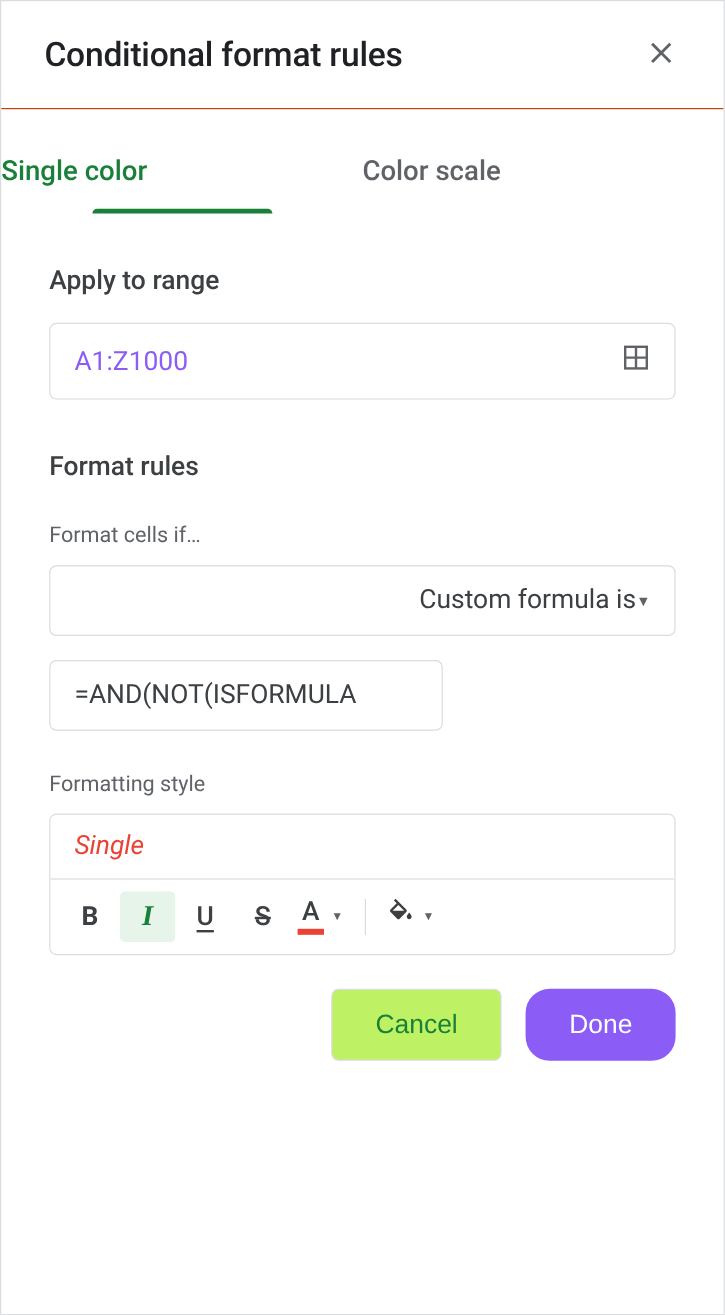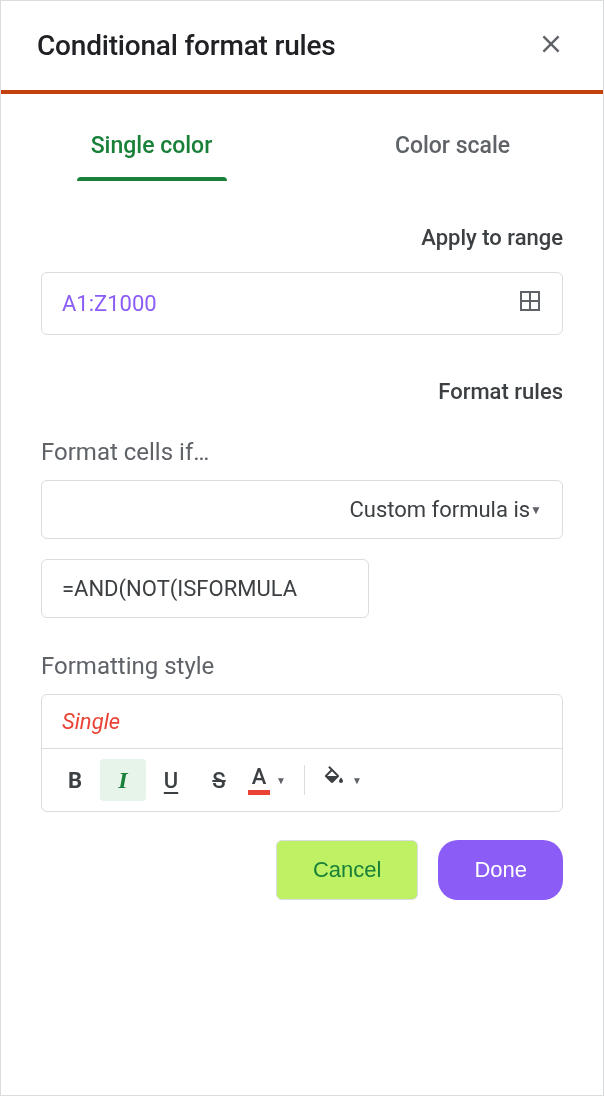--- a/index.html
+++ b/index.html
@@ -10,21 +10,21 @@
       height: 1096px;
       border: 1px solid #dadce0;
       display: flex;
       flex-direction: column;
     }
     .header {
       display: flex;
       align-items: center;
       justify-content: space-between;
       padding: 28px 36px;
-      border-bottom: 4px solid #c2410c;
+      border-bottom: 1px solid #c2410c;
     }
     .title {
       font-size: 28px;
       font-weight: 500;
       color: #202124;
       letter-spacing: -0.2px;
     }
     .close-btn {
       cursor: pointer;
       color: #5f6368;
@@ -34,21 +34,20 @@
       align-items: center;
       justify-content: center;
     }
     .close-btn svg { width: 26px; height: 26px; }
     .tabs {
       display: flex;
       padding: 20px 0 0 0;
     }
     .tab {
       flex: 1;
-      text-align: center;
       padding: 18px 0 22px 0;
       font-size: 23px;
       font-weight: 500;
       color: #5f6368;
       cursor: pointer;
       position: relative;
     }
     .tab.active {
       color: #188038;
     }
@@ -64,24 +63,23 @@
       border-radius: 4px 4px 0 0;
     }
     .content {
       padding: 0 40px;
     }
     .section-label {
       font-size: 22px;
       font-weight: 500;
       color: #3c4043;
       margin: 44px 0 22px 0;
-      text-align: right;
     }
     .sub-label {
-      font-size: 24px;
+      font-size: 18px;
       color: #5f6368;
       margin: 34px 0 14px 0;
     }
     .range-box {
       display: flex;
       align-items: center;
       justify-content: space-between;
       border: 1px solid #dadce0;
       border-radius: 6px;
       padding: 16px 20px;

